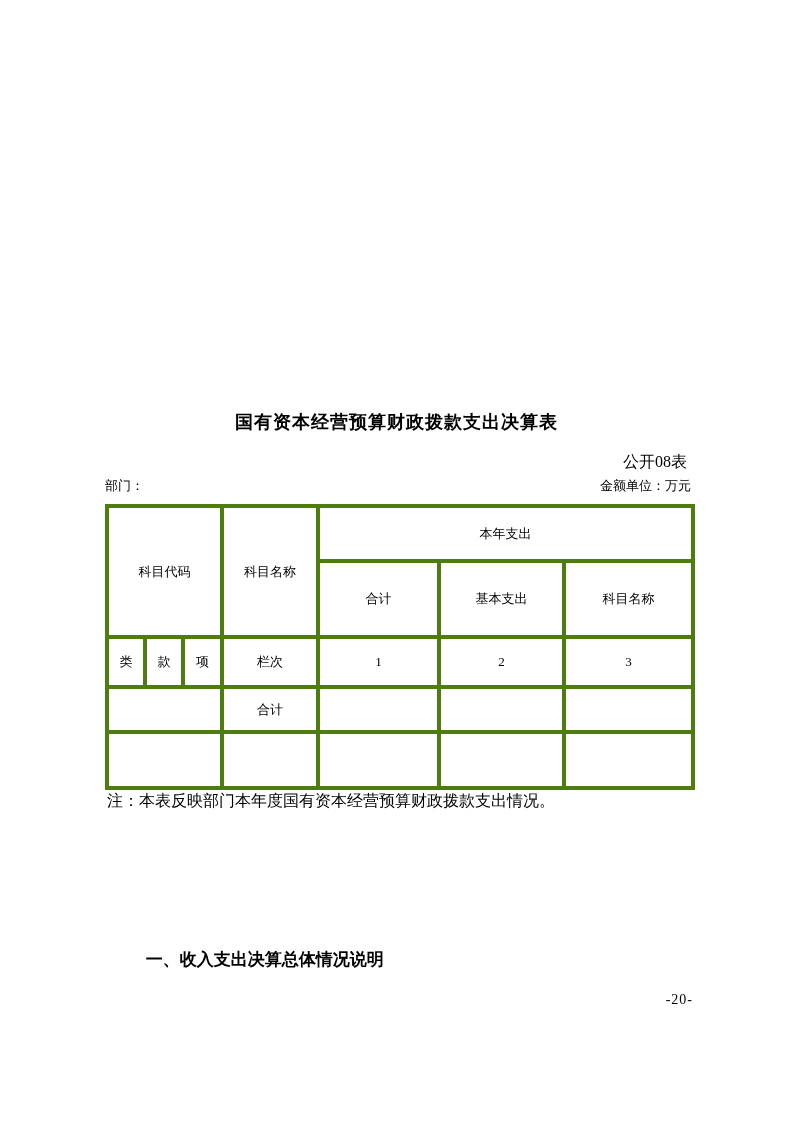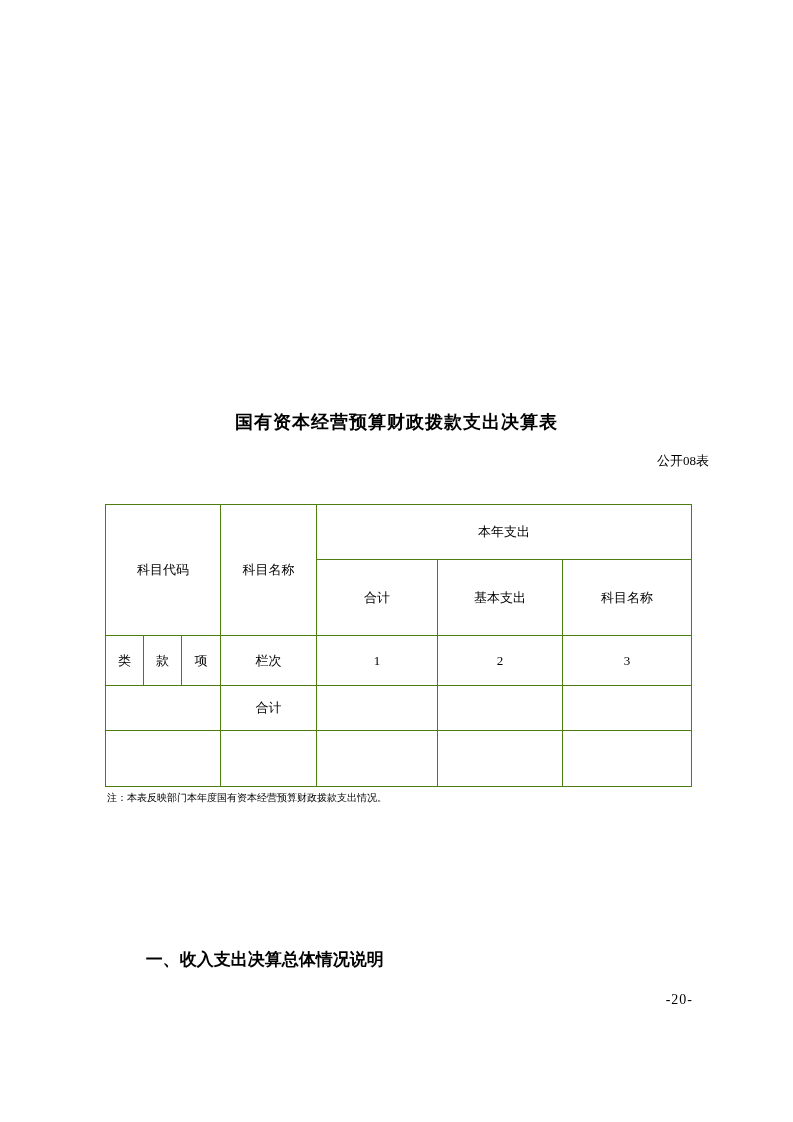--- a/index.html
+++ b/index.html
@@ -22,22 +22,22 @@
     text-align: center;
     font-family: "Liberation Sans", sans-serif;
     font-weight: bold;
     font-size: 18px;
     letter-spacing: 1px;
   }
 
   .form-label {
     position: absolute;
     top: 452px;
-    right: 84px;
-    font-size: 13px;
+    right: 106px;
+    font-size: 16px;
   }
 
   .meta-row {
     position: absolute;
     top: 477px;
     left: 105px;
     width: 586px;
     display: flex;
     justify-content: space-between;
     font-size: 13px;
@@ -46,37 +46,37 @@
   table.budget-table {
     position: absolute;
     top: 504px;
     left: 105px;
     width: 586px;
     border-collapse: collapse;
     table-layout: fixed;
     font-size: 13px;
   }
   table.budget-table td {
-    border: 1px solid #4d7c0f;
+    border: 4px solid #4d7c0f;
     text-align: center;
     vertical-align: middle;
     padding: 2px 3px;
     overflow: hidden;
   }
   tr.r1 td { height: 55px; }
   tr.r2 td { height: 76px; }
   tr.r3 td { height: 50px; }
   tr.r4 td { height: 45px; }
   tr.r5 td { height: 56px; }
 
   .table-note {
     position: absolute;
     top: 791px;
     left: 107px;
-    font-size: 10px;
+    font-size: 16px;
   }
 
   .part3-heading {
     position: absolute;
     top: 872px;
     left: 105px;
     width: 592px;
     font-family: "Liberation Sans", sans-serif;
     font-weight: bold;
     font-size: 17px;
@@ -106,20 +106,24 @@
 </style>
 </head>
 <body>
 
 <div class="page">
 
   <div class="doc-title">国有资本经营预算财政拨款支出决算表</div>
 
   <div class="form-label">公开08表</div>
 
+  <div class="meta-row">
+    <span>部门：</span>
+    <span>金额单位：万元</span>
+  </div>
 
   <table class="budget-table">
     <colgroup>
       <col style="width:38px">
       <col style="width:38px">
       <col style="width:39px">
       <col style="width:96px">
       <col style="width:121px">
       <col style="width:125px">
       <col style="width:129px">

